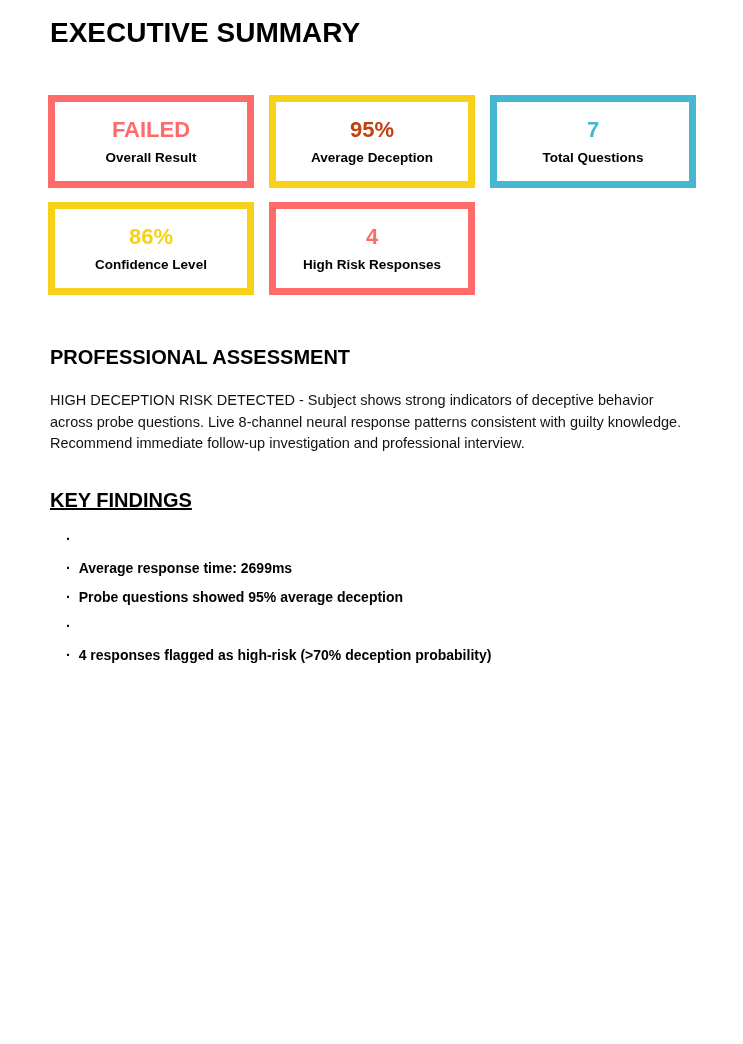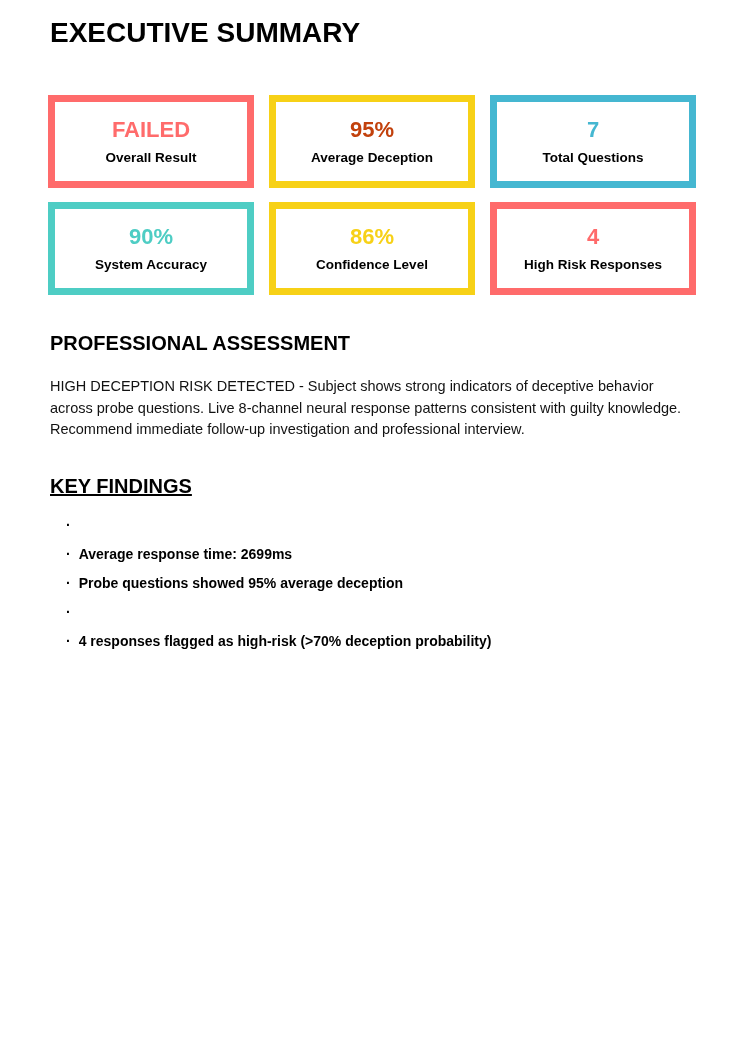--- a/index.html
+++ b/index.html
@@ -51,21 +51,21 @@
     color: #000000;
   }
   .section-heading {
     margin: 0;
     padding: 0 50px;
     font-size: 20px;
     line-height: 22px;
     font-weight: bold;
     color: #000000;
   }
-  .section-heading.pa { margin-top: 37px; }
+  .section-heading.pa { margin-top: 51px; }
   .section-heading.kf { margin-top: 34px; text-decoration: underline; }
   .assessment {
     margin: 22px 50px 0 50px;
     max-width: 646px;
     font-size: 14.5px;
     line-height: 21.5px;
     font-weight: normal;
     color: #121212;
   }
   .bullets {
@@ -104,24 +104,20 @@
         <div class="card-label">Overall Result</div>
       </div>
       <div class="card" style="border-color: rgb(247, 209, 23);">
         <div class="card-value" style="color: #c2410c;">95%</div>
         <div class="card-label">Average Deception</div>
       </div>
       <div class="card" style="border-color: rgb(69, 183, 209);">
         <div class="card-value" style="color: rgb(69, 183, 209);">7</div>
         <div class="card-label">Total Questions</div>
       </div>
-      <div class="card" style="border-color: rgb(78, 205, 196);">
-        <div class="card-value" style="color: rgb(78, 205, 196);">90%</div>
-        <div class="card-label">System Accuracy</div>
-      </div>
       <div class="card" style="border-color: rgb(247, 209, 23);">
         <div class="card-value" style="color: rgb(247, 209, 23);">86%</div>
         <div class="card-label">Confidence Level</div>
       </div>
       <div class="card" style="border-color: rgb(255, 107, 107);">
         <div class="card-value" style="color: rgb(255, 107, 107);">4</div>
         <div class="card-label">High Risk Responses</div>
       </div>
     </div>
 

